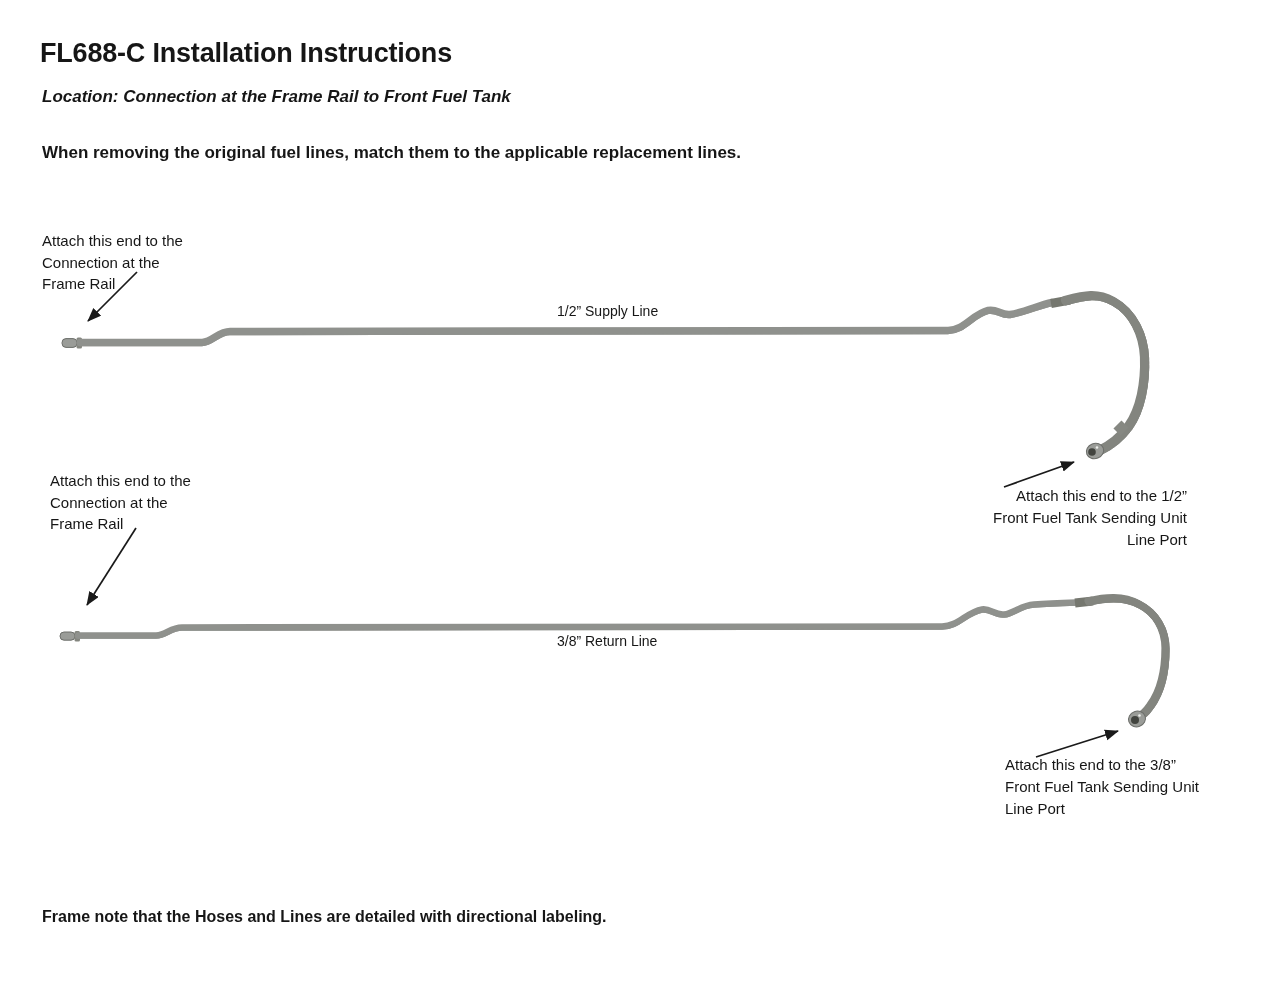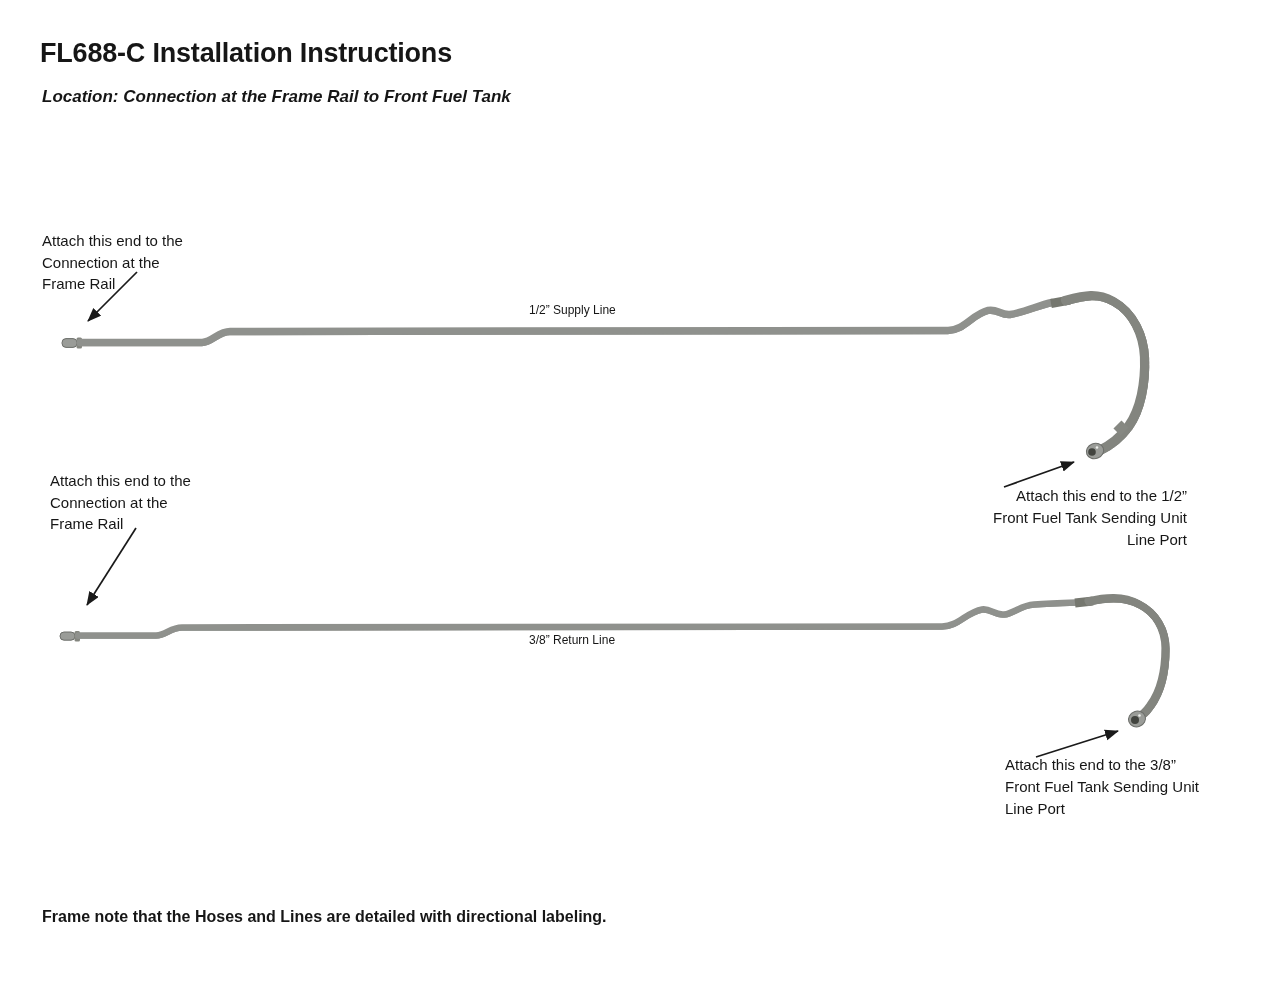--- a/index.html
+++ b/index.html
@@ -20,21 +20,21 @@
 
   .title{position:absolute;left:40px;top:36px;font-size:27px;line-height:34px;font-weight:700;letter-spacing:-0.2px;}
   .subhead{position:absolute;font-size:17px;font-weight:700;line-height:22px;}
   .location{left:42px;top:86px;font-style:italic;}
   .instruction{left:42px;top:142px;}
 
   .diagram-svg{position:absolute;left:0;top:0;width:1280px;height:989px;}
 
   .callout{position:absolute;font-size:15px;line-height:21.5px;color:var(--text);}
   .callout.right{line-height:22px;}
-  .line-label{position:absolute;font-size:12px;color:var(--text);}
+  .line-label{position:absolute;font-size:14px;color:var(--text);margin-left:28px;}
 
   .footer{position:absolute;left:42px;top:905px;font-size:16px;font-weight:700;line-height:24px;}
 
   
   .tube-base{fill:none;stroke:var(--metal-dark);stroke-width:6.4;stroke-linecap:round;stroke-linejoin:round;}
   .tube-mid{fill:none;stroke:var(--metal);stroke-width:4.6;stroke-linecap:round;stroke-linejoin:round;}
   .tube-hi{fill:none;stroke:var(--metal-light);stroke-width:1.4;stroke-linecap:round;stroke-linejoin:round;}
   .thin.tube-base{stroke-width:5.6;}
   .thin.tube-mid{stroke-width:3.9;}
   .thin.tube-hi{stroke-width:1.2;}
@@ -55,20 +55,21 @@
   .fit-glint{fill:#eceeea;}
   .arrow{stroke:var(--arrow);stroke-width:1.7;fill:none;marker-end:url(#ah);}
 </style>
 </head>
 <body>
 
 <div class="page">
 
   <h1 class="title">FL688-C Installation Instructions</h1>
   <div class="subhead location">Location: Connection at the Frame Rail to Front Fuel Tank</div>
+  <div class="subhead instruction">When removing the original fuel lines, match them to the applicable replacement lines.</div>
 
   <svg class="diagram-svg" viewBox="0 0 1280 989" xmlns="http://www.w3.org/2000/svg">
     <defs>
       <marker id="ah" markerUnits="userSpaceOnUse" markerWidth="15" markerHeight="12" refX="13" refY="5.5" orient="auto">
         <path d="M0,0 L14,5.5 L0,11 Z" fill="#1a1a1a"></path>
       </marker>
     </defs>
 
     <g>
 

